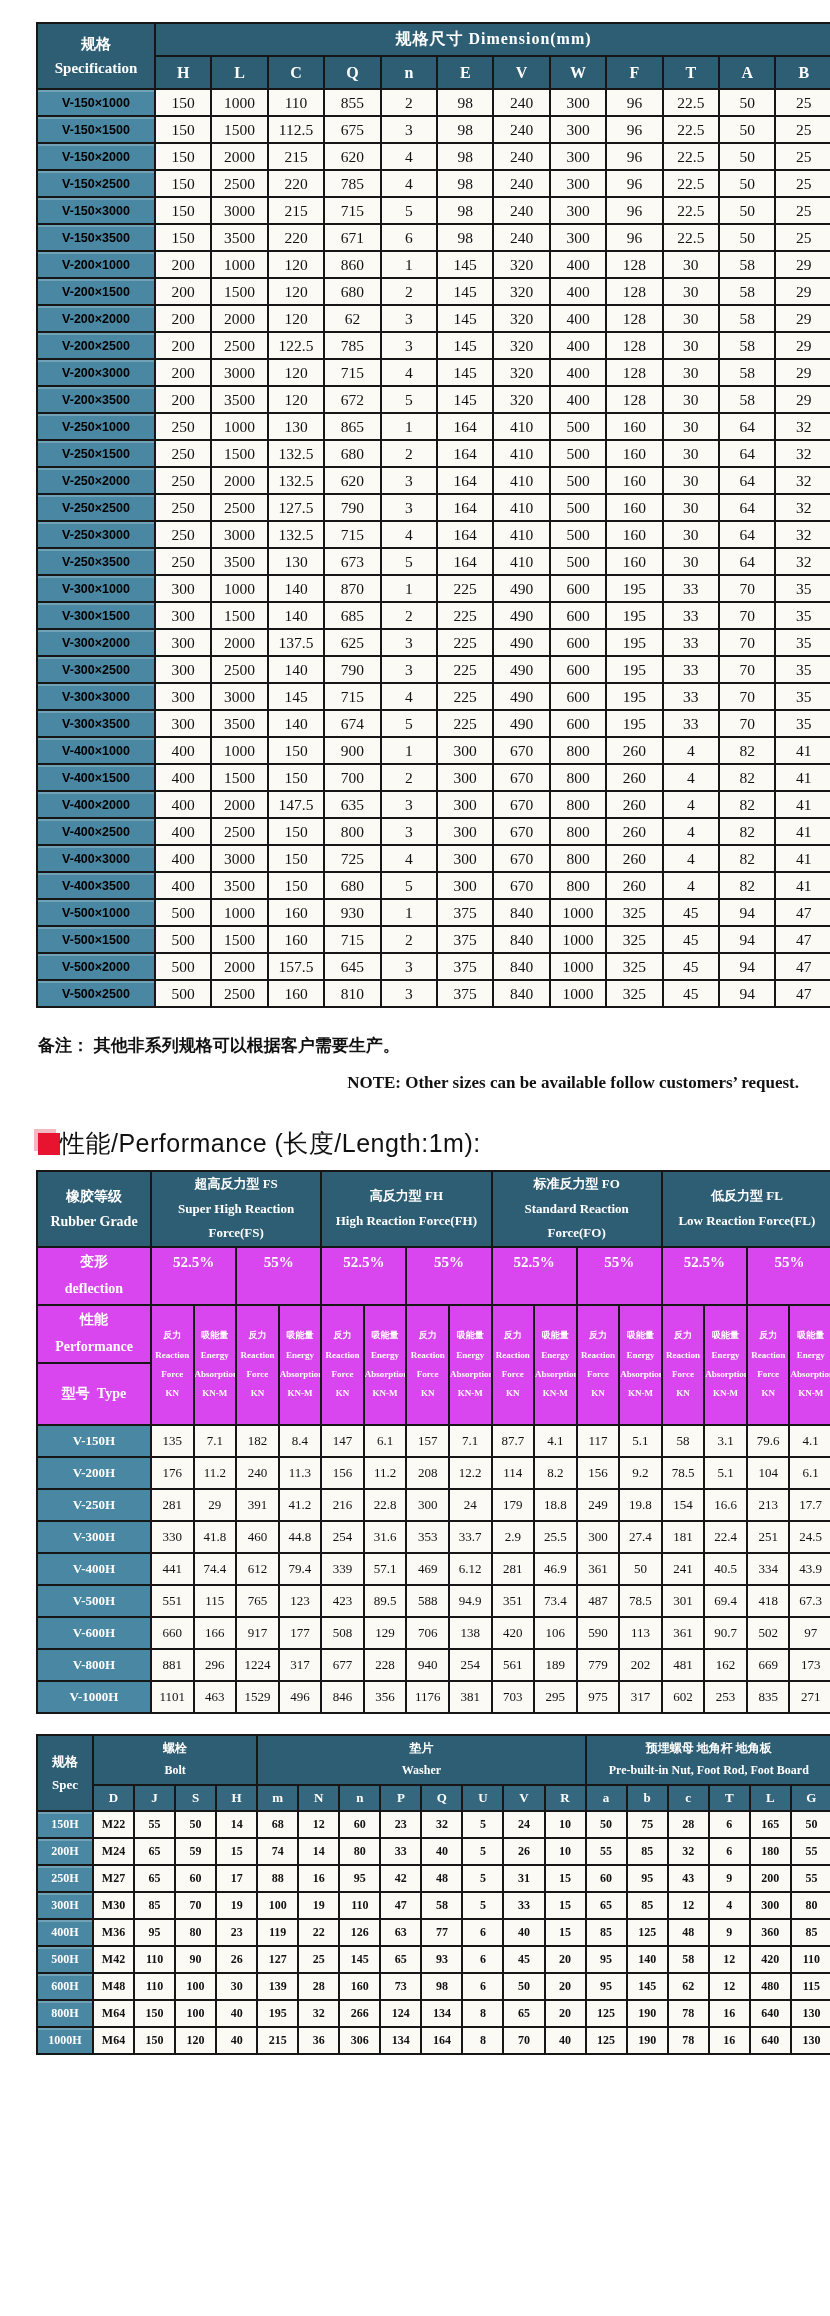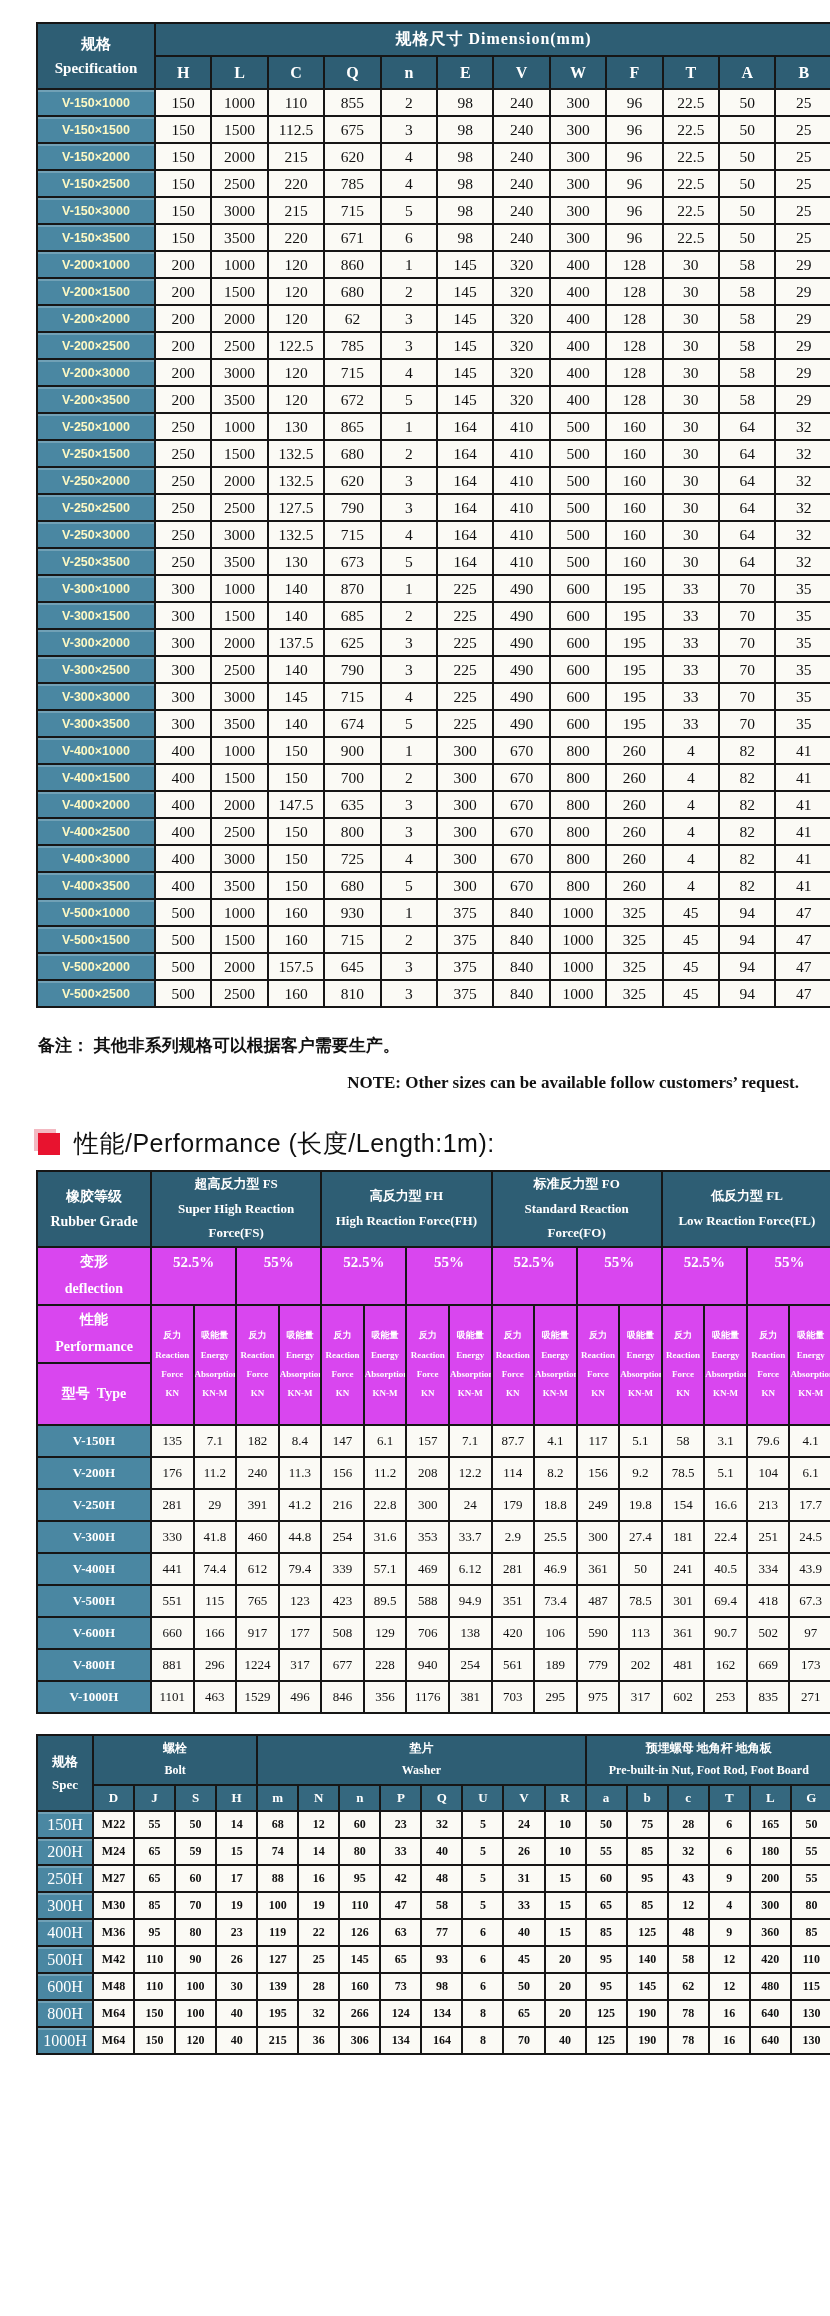--- a/index.html
+++ b/index.html
@@ -8,31 +8,31 @@
 
   table.grid{border-collapse:collapse;table-layout:fixed;}
   table.grid th, table.grid td{border:2px solid #161616;padding:0;text-align:center;vertical-align:middle;overflow:hidden;}
 
   
   .dim{width:797px;}
   .dim .hdr{background:#2e5e74;color:#fff;font-family:"Liberation Serif",serif;}
   .dim .spec-hdr{font-size:15px;font-weight:bold;line-height:1.6;}
   .dim .title-cell{font-size:16px;font-weight:bold;height:31px;letter-spacing:1px;}
   .dim .col-letter{font-size:16px;font-weight:bold;height:31px;}
-  .dim .spec-cell{background:#4a87a2;box-shadow:inset 0 2px 0 rgba(255,255,255,.22);color:#fef9c3;
+  .dim .spec-cell{background:#4a87a2;box-shadow:inset 0 2px 0 rgba(255,255,255,.22);color:#000000;
       font-family:"Liberation Sans",sans-serif;font-size:12.5px;font-weight:bold;height:25px;margin-left:44px;}
   .dim td.val{background:#fbfaf5;font-family:"Liberation Serif",serif;font-size:15.5px;height:25px;}
 
   
   .note{margin:26px 2px 0 2px;}
   .note .cn{font-size:17px;font-weight:bold;margin:0 0 6px 0;}
   .note .en{font-family:"Liberation Serif",serif;font-size:17px;font-weight:bold;margin:16px;text-align:right;}
 
   
-  .section{display:flex;align-items:center;gap:14px;margin:34px 0 0 2px;}
+  .section{display:flex;align-items:center;margin:34px 0 0 2px;}
   .bullet{width:22px;height:22px;background:#e8132f;box-shadow:-4px -4px 0 0 #f3b9c2;flex:0 0 auto;}
   .section .stitle{font-size:25px;font-weight:500;letter-spacing:.5px;}
 
   
   .perf{width:797px;margin-top:10px;}
   .perf th{color:#fff;}
   .perf .dark{background:#2e5e74;font-family:"Liberation Serif",serif;}
   .perf .light{background:#d946ef;font-family:Liberation Serif, serif;}
   .perf .grade{font-size:14px;font-weight:bold;line-height:1.8;height:72px;}
   .perf .group{font-size:13px;font-weight:bold;line-height:1.9;height:72px;padding:0 4px;}
@@ -43,21 +43,21 @@
   .perf .subcol{font-size:9px;font-weight:bold;line-height:2.15;padding:2px 0;}
   .perf .type-cell{background:#4a87a2;color:#fff;font-family:"Liberation Serif",serif;font-size:13px;font-weight:bold;height:30px;}
   .perf td.val{background:#fbfaf5;font-family:"Liberation Serif",serif;font-size:13px;height:30px;}
 
   
   .fix{width:797px;margin-top:20px;}
   .fix th{color:#fff;font-family:"Liberation Serif",serif;}
   .fix .spec-hdr{background:#2e5e74;font-size:13px;font-weight:bold;line-height:1.8;}
   .fix .group{background:#2e5e74;font-size:12px;font-weight:bold;height:48px;line-height:1.8;padding:0 2px;}
   .fix .letter{background:#35687f;font-size:13px;font-weight:bold;height:24px;}
-  .fix .spec-cell{background:#4a87a2;box-shadow:inset 0 2px 0 rgba(255,255,255,.22);font-size:16px;font-weight:normal;height:25px;}
+  .fix .spec-cell{background:#4a87a2;box-shadow:inset 0 2px 0 rgba(255,255,255,.22);font-size:12px;font-weight:bold;height:25px;}
   .fix td.val{background:#fbfaf5;font-family:"Liberation Serif",serif;font-size:12px;font-weight:bold;height:25px;}
 </style>
 </head>
 <body>
 
 <div class="page">
 
   <table class="grid dim" id="dim-table">
       <colgroup>
         <col style="width:118px">

